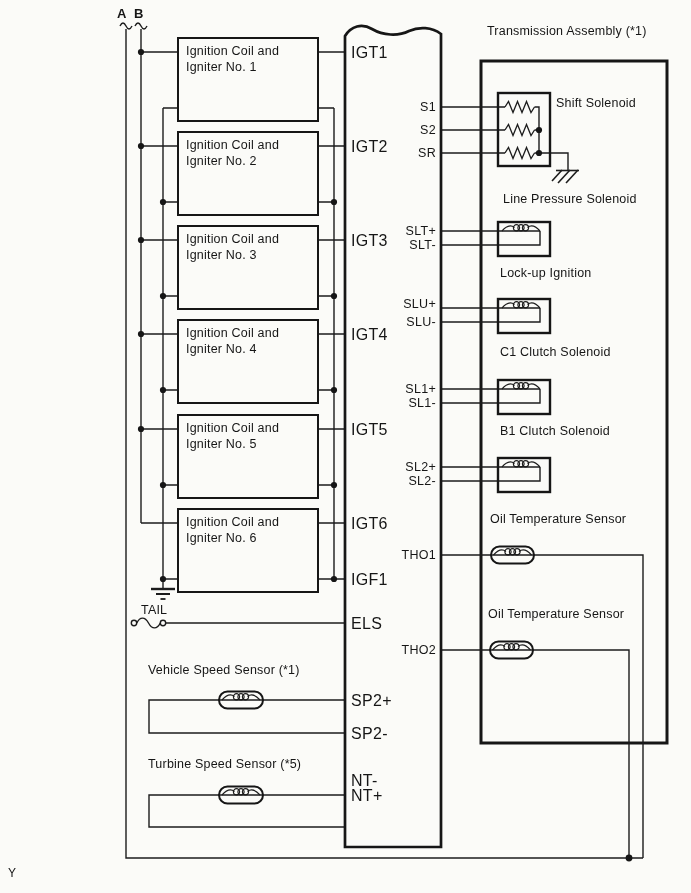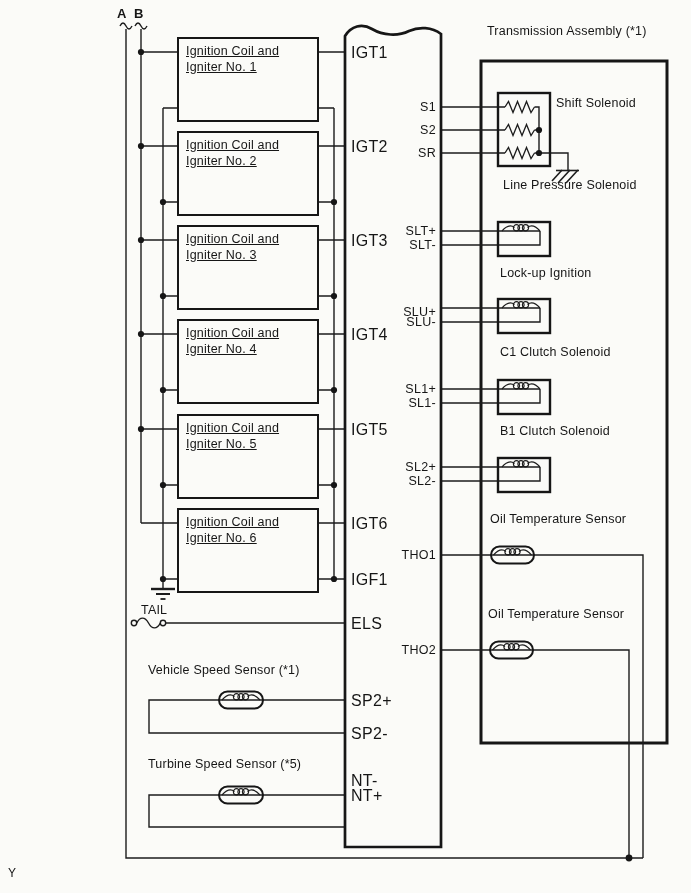--- a/index.html
+++ b/index.html
@@ -6,21 +6,21 @@
   .stage{
     position:relative;width:691px;height:893px;margin:0 auto;
     background:#fbfbf8;overflow:hidden;
     font-family:"Liberation Sans","DejaVu Sans",sans-serif;
     color:#161616;
   }
   .stage svg{position:absolute;left:0;top:0;}
   .lbl{position:absolute;white-space:nowrap;font-size:12.5px;line-height:14px;letter-spacing:.2px;}
   .pin{position:absolute;white-space:nowrap;font-size:16px;line-height:13px;letter-spacing:.3px;transform:translateY(-50%);}
   .pinr{position:absolute;white-space:nowrap;font-size:12.5px;line-height:13px;letter-spacing:.3px;transform:translateY(-50%);text-align:left;}
-  .boxtext{position:absolute;font-size:12.5px;line-height:16px;letter-spacing:.2px;text-decoration:underline;}
+  .boxtext{position:absolute;font-size:12.5px;line-height:16px;letter-spacing:.2px;}
   .note{position:absolute;font-size:12.5px;line-height:16.5px;letter-spacing:.2px;}
   .tiny{position:absolute;font-size:7.5px;font-weight:bold;letter-spacing:.2px;}
   .cornery{position:absolute;font-size:12px;letter-spacing:.2px;}
   .buslbl{position:absolute;font-size:13px;font-weight:bold;letter-spacing:.3px;}
 </style>
 </head>
 <body>
 
 <div class="stage">
 
@@ -196,36 +196,36 @@
   <div class="pin" style="left:351px;top:700px">SP2+</div>
   <div class="pin" style="left:351px;top:733px">SP2-</div>
   <div class="pin" style="left:351px;top:795px">NT+</div>
   <div class="pin" style="left:351px;top:780px">NT-</div>
 
   <div class="pinr" style="right:255px;top:107px">S1</div>
   <div class="pinr" style="right:255px;top:130px">S2</div>
   <div class="pinr" style="right:255px;top:153px">SR</div>
   <div class="pinr" style="right:255px;top:231px">SLT+</div>
   <div class="pinr" style="right:255px;top:245px">SLT-</div>
-  <div class="pinr" style="right:255px;top:312px">SLU+</div>
+  <div class="pinr" style="right:255px;top:304px">SLU+</div>
   <div class="pinr" style="right:255px;top:322px">SLU-</div>
   <div class="pinr" style="right:255px;top:389px">SL1+</div>
   <div class="pinr" style="right:255px;top:403px">SL1-</div>
   <div class="pinr" style="right:255px;top:467px">SL2+</div>
   <div class="pinr" style="right:255px;top:481px">SL2-</div>
   <div class="pinr" style="right:255px;top:555px">THO1</div>
   <div class="pinr" style="right:255px;top:650px">THO2</div>
 
   <div class="lbl" style="left:141px;top:603px">TAIL</div>
   <div class="lbl" style="left:148px;top:663px">Vehicle Speed Sensor (*1)</div>
   <div class="lbl" style="left:148px;top:757px">Turbine Speed Sensor (*5)</div>
 
   <div class="lbl" style="left:487px;top:24px">Transmission Assembly (*1)</div>
   <div class="lbl" style="left:556px;top:96px">Shift Solenoid</div>
-  <div class="lbl" style="left:503px;top:178px">Line Pressure Solenoid</div>
+  <div class="lbl" style="left:503px;top:192px">Line Pressure Solenoid</div>
   <div class="lbl" style="left:500px;top:266px">Lock-up Ignition</div>
   <div class="lbl" style="left:500px;top:345px">C1 Clutch Solenoid</div>
   <div class="lbl" style="left:500px;top:424px">B1 Clutch Solenoid</div>
   <div class="lbl" style="left:490px;top:512px">Oil Temperature Sensor</div>
   <div class="lbl" style="left:488px;top:607px">Oil Temperature Sensor</div>
 
 
   <div class="cornery" style="left:8px;top:866px">Y</div>
   <div class="tiny" style="right:9px;top:898px">A115965E01</div>
 

